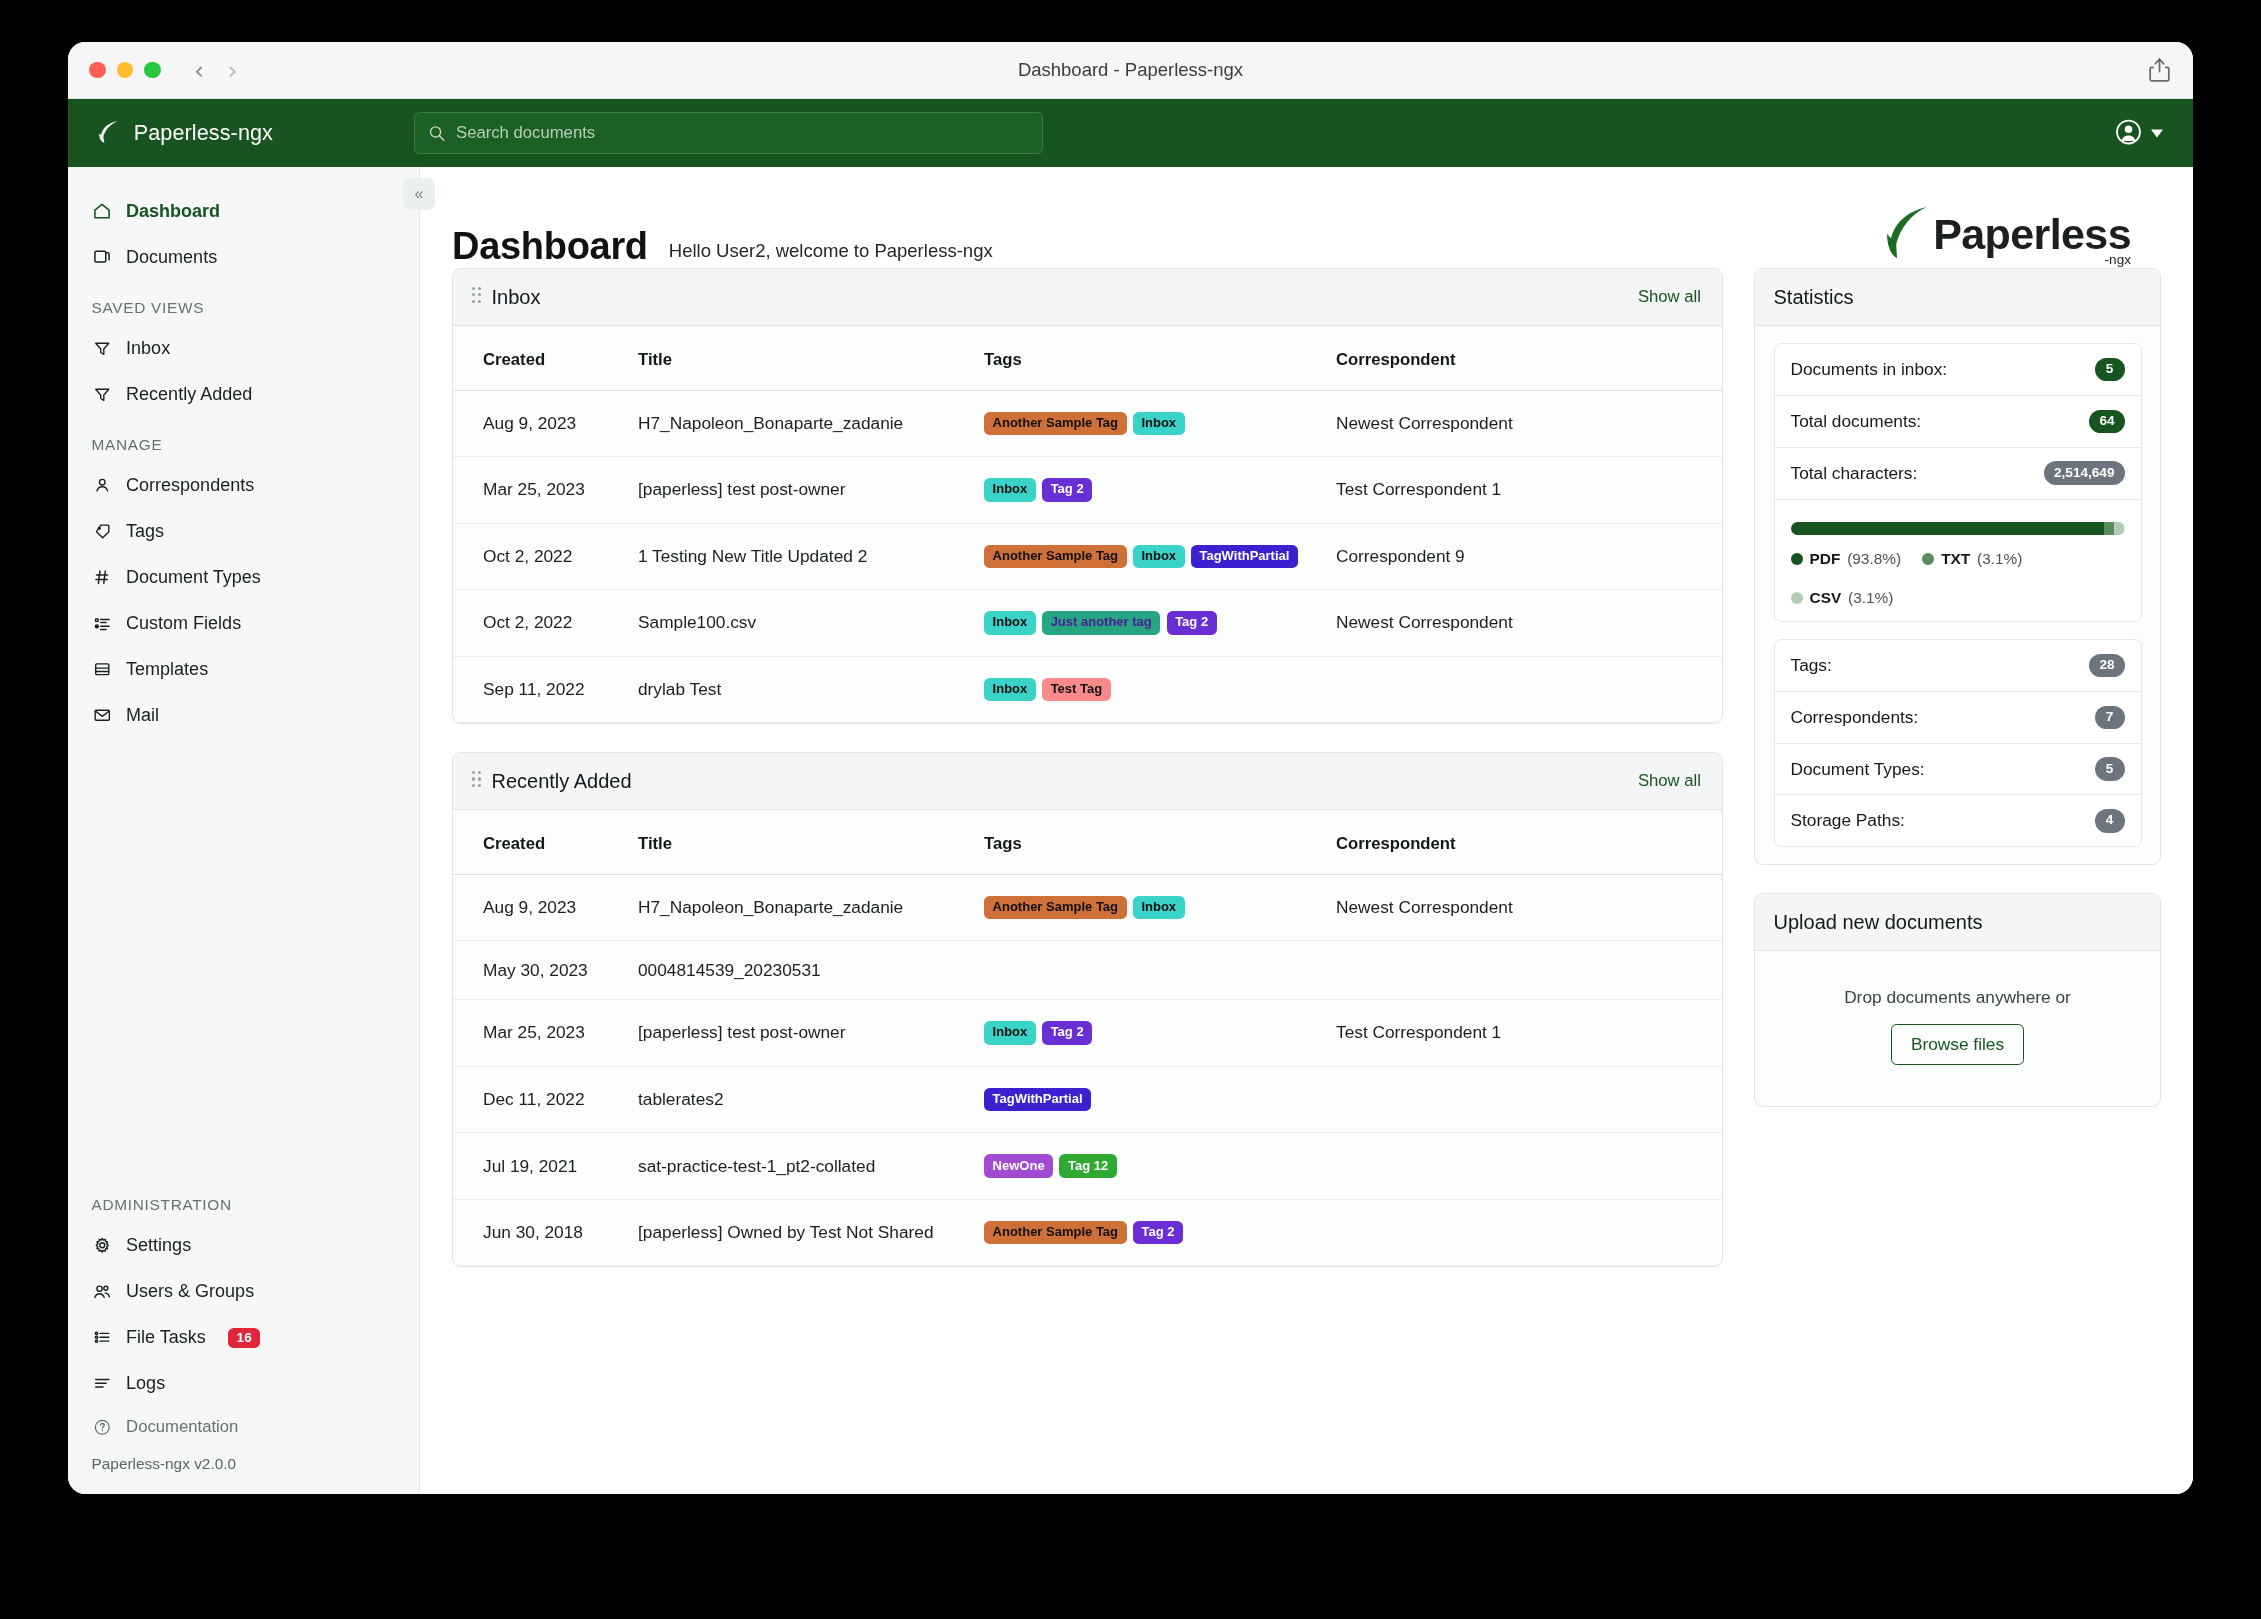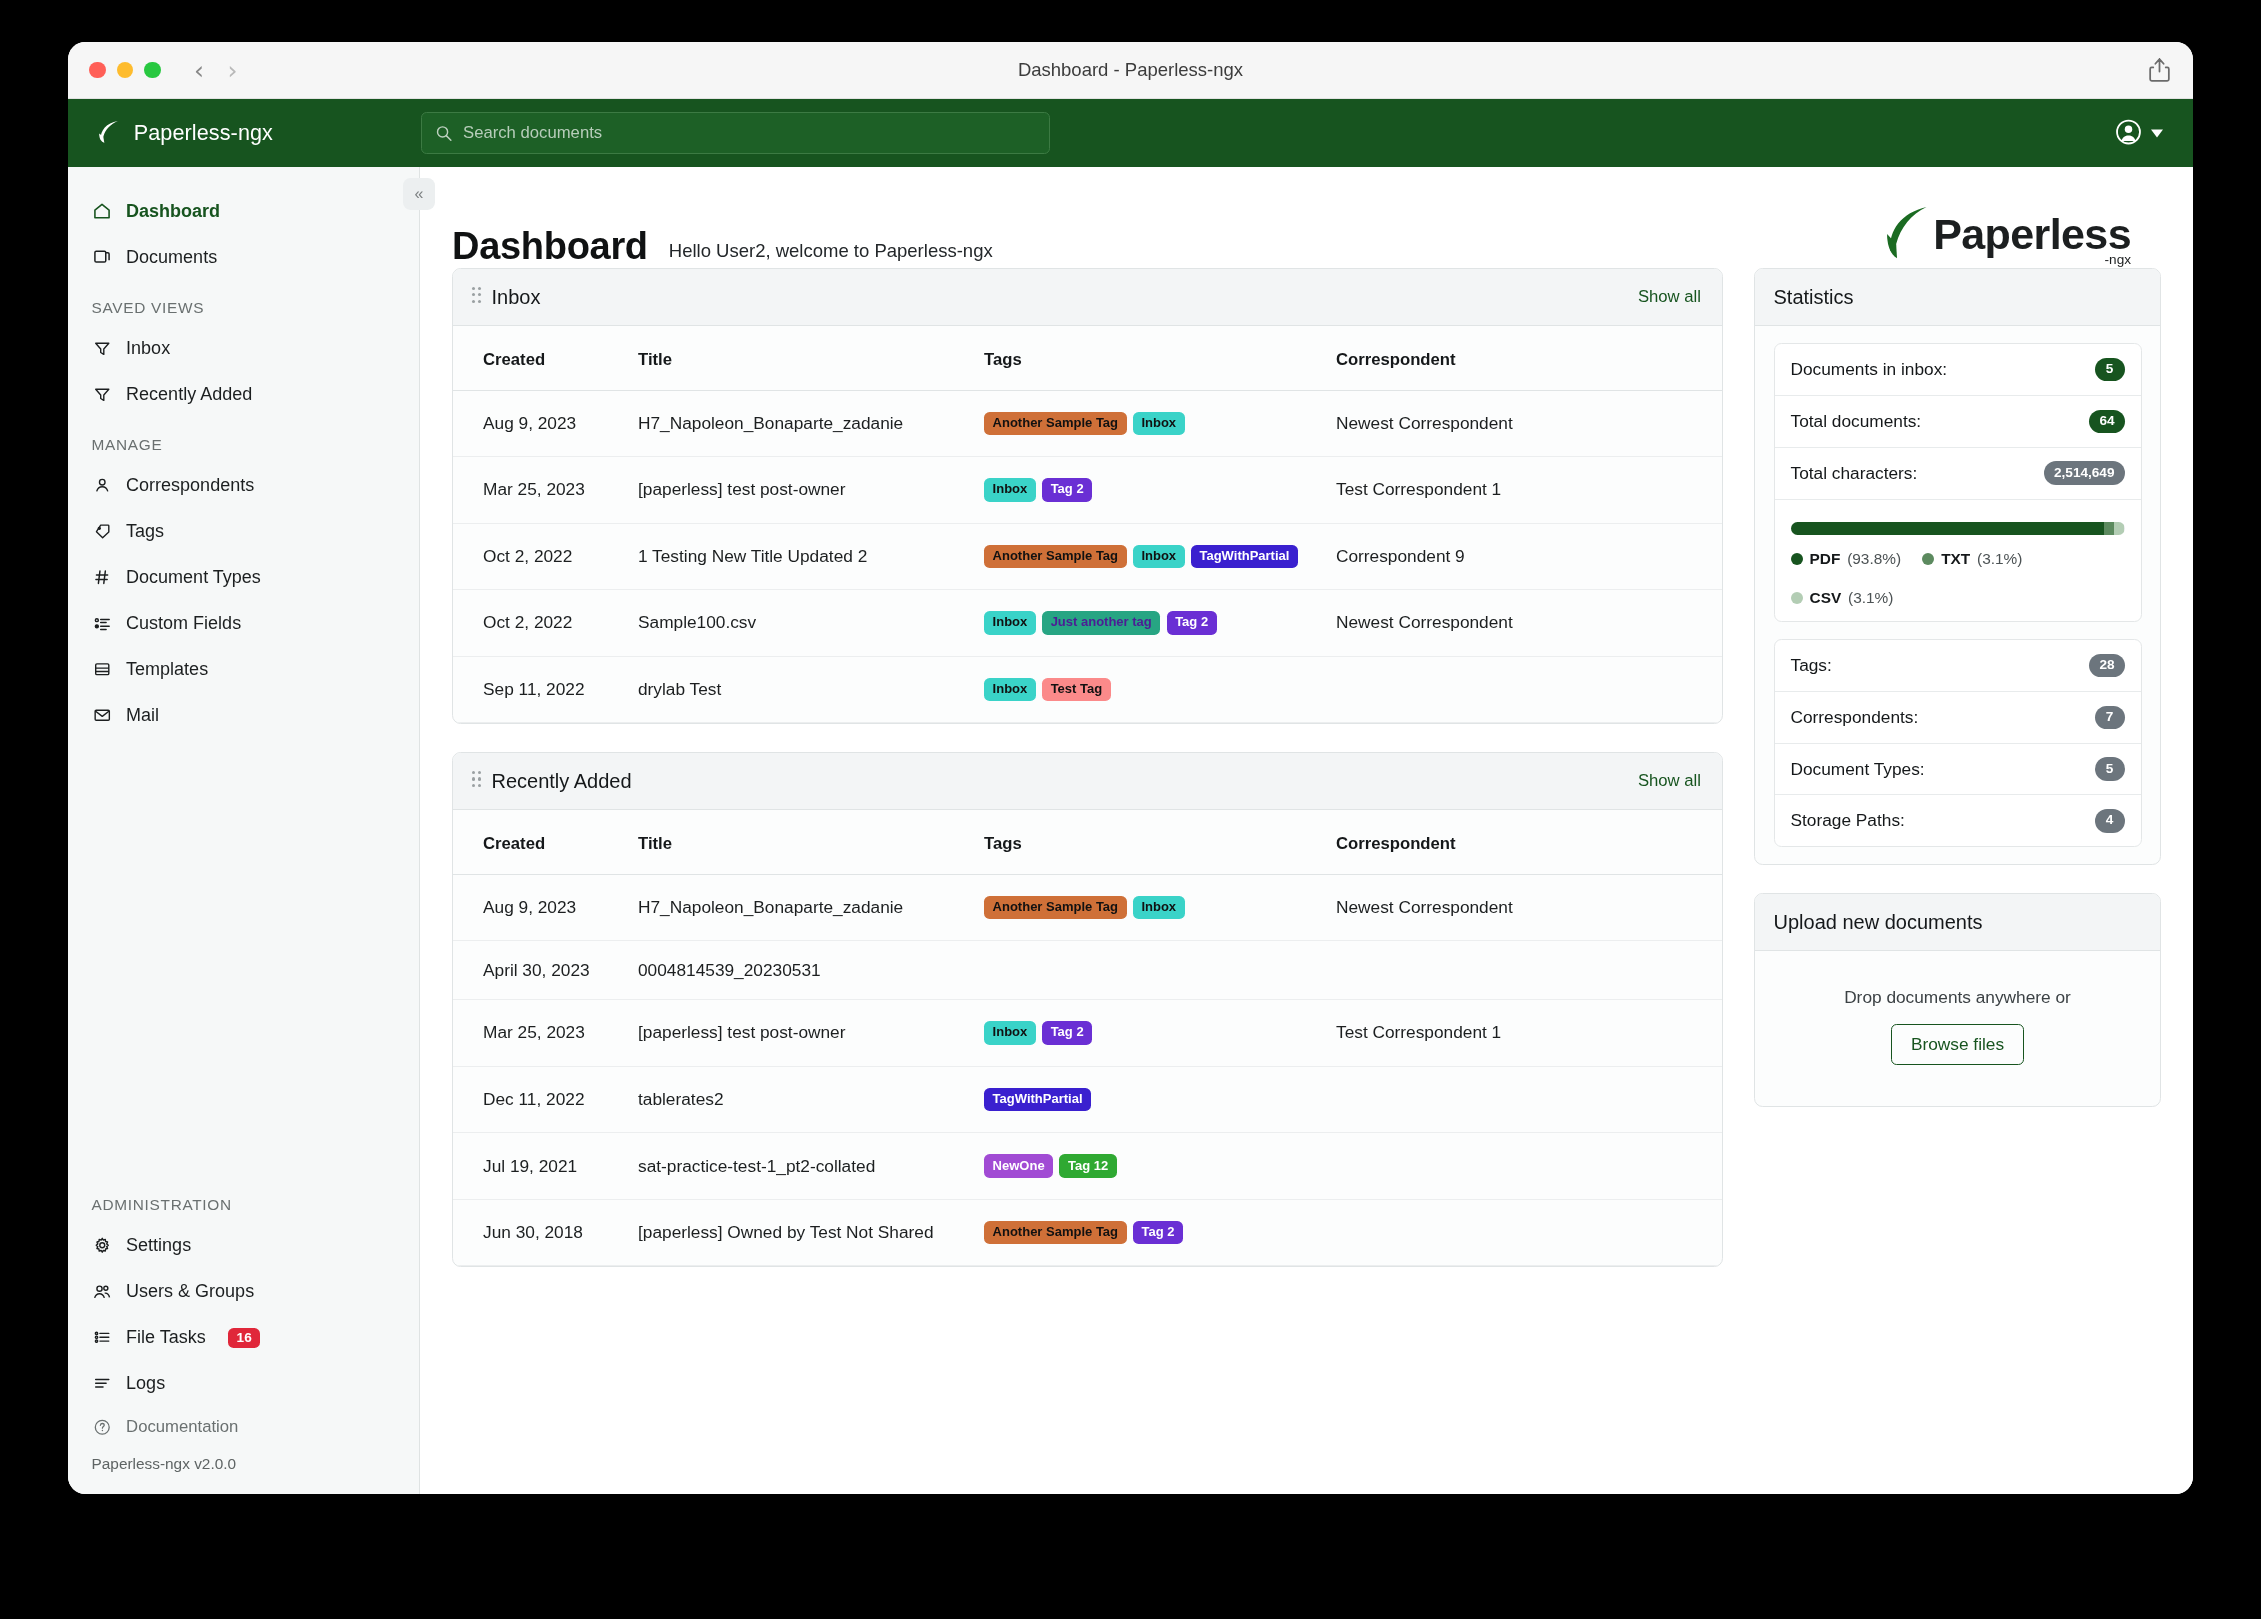--- a/index.html
+++ b/index.html
@@ -49,21 +49,21 @@
     background: #17541f;
     display: flex; align-items: center;
     padding: 0 21px;
     position: relative;
   }
   .brand { display: flex; align-items: center; gap: 12.3px; width: 321px; padding-left: 7.4px; }
   .brand-name { color: #ffffff; font-size: 21.6px; letter-spacing: 0.1px; }
   .searchwrap {
     position: relative;
     width: 629px;
-    margin-left: 11px;
+    margin-left: 4px;
   }
   .searchbox {
     width: 100%; height: 42px;
     background: #1d6026;
     border: 0.6px solid #3c7a43;
     border-radius: 5.6px;
     color: #cfe0d1;
     font-size: 16.7px;
     padding: 0 12.3px 0 41px;
     font-family: "Liberation Sans", sans-serif;
@@ -567,21 +567,21 @@
                 </tr>
               </thead>
               <tbody>
                   <tr>
                     <td class="c-created">Aug 9, 2023</td>
                     <td class="c-title">H7_Napoleon_Bonaparte_zadanie</td>
                     <td class="c-tags"><span class="pill" style="background: rgb(207, 112, 56); color: rgb(17, 17, 17);">Another Sample Tag</span><span class="pill" style="background: rgb(58, 211, 200); color: rgb(17, 17, 17);">Inbox</span></td>
                     <td class="c-corr">Newest Correspondent</td>
                   </tr>
                   <tr>
-                    <td class="c-created">April 30, 2023</td>
+                    <td class="c-created">May 30, 2023</td>
                     <td class="c-title">0004814539_20230531</td>
                     <td class="c-tags"></td>
                     <td class="c-corr"></td>
                   </tr>
                   <tr>
                     <td class="c-created">Mar 25, 2023</td>
                     <td class="c-title">[paperless] test post-owner</td>
                     <td class="c-tags"><span class="pill" style="background: rgb(58, 211, 200); color: rgb(17, 17, 17);">Inbox</span><span class="pill" style="background: rgb(106, 47, 212); color: rgb(255, 255, 255);">Tag 2</span></td>
                     <td class="c-corr">Test Correspondent 1</td>
                   </tr>

